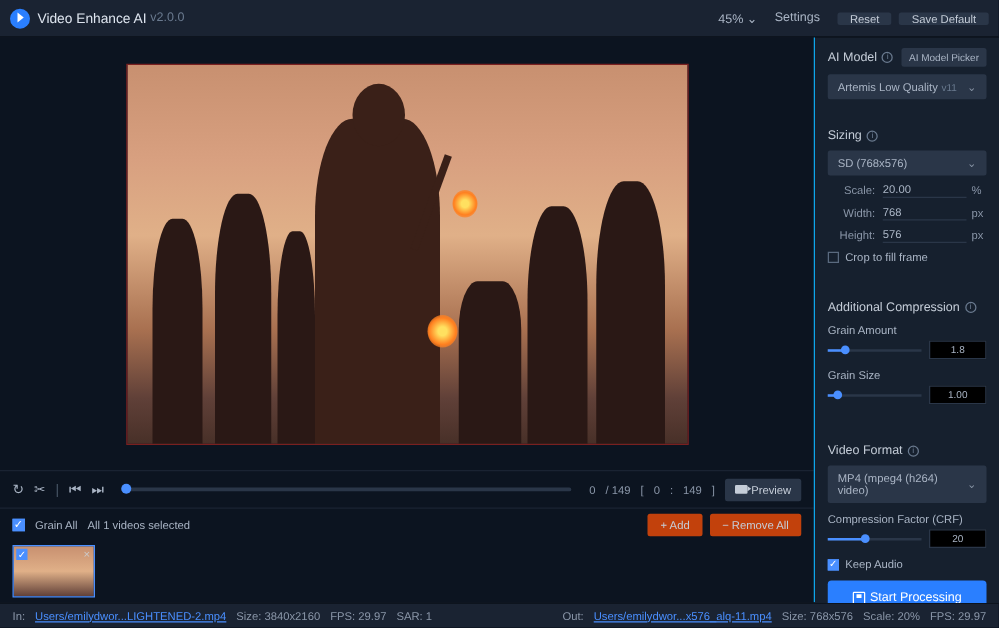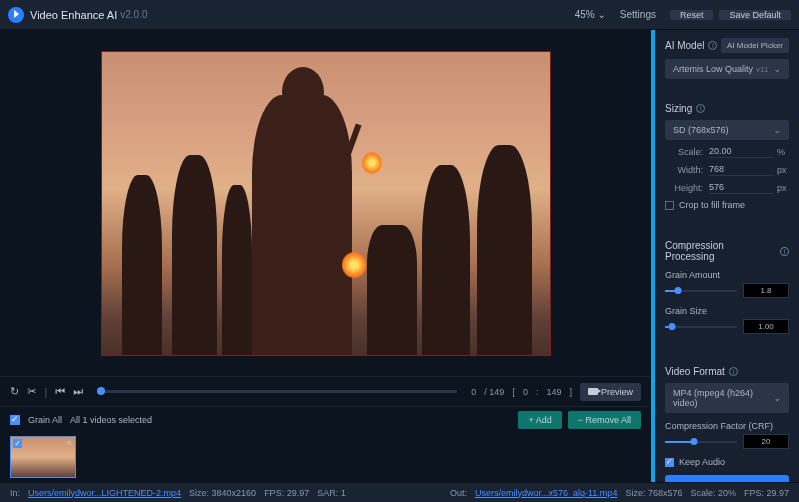--- a/index.html
+++ b/index.html
@@ -35,33 +35,33 @@
 .tc { font-size: 9px; color: #8a96a8; }
 .preview-btn { background:#2a3648; color:#c5cdd8; border:none; padding:4px 8px; font-size:9px; border-radius:2px; cursor:pointer; display:flex; align-items:center; gap:3px; }
 .cam { width:10px; height:7px; background:#c5cdd8; border-radius:1px; position:relative; }
 .cam::after { content:''; position:absolute; right:-3px; top:1px; border-left:3px solid #c5cdd8; border-top:2.5px solid transparent; border-bottom:2.5px solid transparent; }
 
 .selbar { height: 26px; display: flex; align-items: center; padding:0 10px; gap:8px; border-top:1px solid #1a2332; }
 .chk { width:10px; height:10px; border:1px solid #4a8fff; background:#4a8fff; position:relative; cursor:pointer; }
 .chk::after { content:'✓'; position:absolute; top:-2px; left:0; color:#fff; font-size:9px; }
 .sel-txt { font-size:9px; color:#aab5c5; }
 .sel-right { margin-left:auto; display:flex; gap:6px; }
-.sb-btn { background:#0f766e; color:#c5cdd8; border:none; padding:4px 10px; font-size:9px; border-radius:2px; cursor:pointer; }
+.sb-btn { background:#c2410c; color:#c5cdd8; border:none; padding:4px 10px; font-size:9px; border-radius:2px; cursor:pointer; }
 
 .thumbs { height: 50px; padding: 4px 10px; display:flex; gap:6px; }
 .thumb { width:66px; height:42px; border:1px solid #4a8fff; background: linear-gradient(to bottom, #c89070 0%, #e0b088 50%, #604038 100%); position:relative; cursor:pointer; }
 .thumb-chk { position:absolute; top:2px; left:2px; width:9px; height:9px; background:#4a8fff; font-size:8px; color:#fff; text-align:center; line-height:9px; }
 .thumb-x { position:absolute; top:1px; right:3px; color:#ccc; font-size:9px; }
 
 .statusbar { height:20px; background:#1a2332; display:flex; align-items:center; padding:0 10px; font-size:9px; color:#8a96a8; border-top:1px solid #0a1018; }
 .sb-l { display:flex; gap:8px; }
 .sb-r { margin-left:auto; display:flex; gap:8px; }
 .link { color:#4a8fff; text-decoration:underline; }
 
-.right { width:148px; background:#16202e; border-left:4px solid #0ea5e9; display:flex; flex-direction:column; overflow-y:auto; }
+.right { width:148px; background:#16202e; border-left:1px solid #0ea5e9; display:flex; flex-direction:column; overflow-y:auto; }
 .panel { padding:8px 10px; }
 .phead { display:flex; align-items:center; font-size:10px; color:#c5cdd8; margin-bottom:6px; }
 .info-ico { width:9px; height:9px; border:1px solid #6a7a8f; border-radius:50%; margin-left:4px; font-size:7px; text-align:center; line-height:8px; color:#6a7a8f; }
 .picker-btn { margin-left:auto; background:#2a3648; border:none; color:#aab5c5; padding:3px 6px; font-size:8px; border-radius:2px; cursor:pointer; }
 .dd { background:#2a3648; padding:5px 8px; font-size:9px; color:#aab5c5; border-radius:2px; display:flex; align-items:center; cursor:pointer; }
 .dd-v { color:#6a7a8f; margin-left:3px; font-size:8px; }
 .dd::after { content:'⌄'; margin-left:auto; color:#8a96a8; }
 .divider { height:1px; background:#0a1018; margin:4px 0; }
 .row { display:flex; align-items:center; margin:5px 0; font-size:9px; color:#8a96a8; }
 .row label { width:38px; text-align:right; margin-right:6px; }
@@ -192,21 +192,21 @@
           </div>
         <div class="chkrow">
             <span class="chkbox"></span>
             <span>Crop to fill frame</span>
           </div>
       </div>
       <div class="divider"></div>
 
       <div class="panel">
         <div class="phead">
-            <span>Compression Processing</span>
+            <span>Additional Compression</span>
             <span class="info-ico">i</span>
           </div>
         <div class="slider-row">
           <span class="sl-label">Grain Amount</span>
           <div class="slider-wrap">
             <div class="slider">
                 <div class="slider-fill" style="width:18%"></div>
                 <div class="slider-thumb" style="left:18%"></div>
               </div>
             <div class="slider-val">1.8</div>

